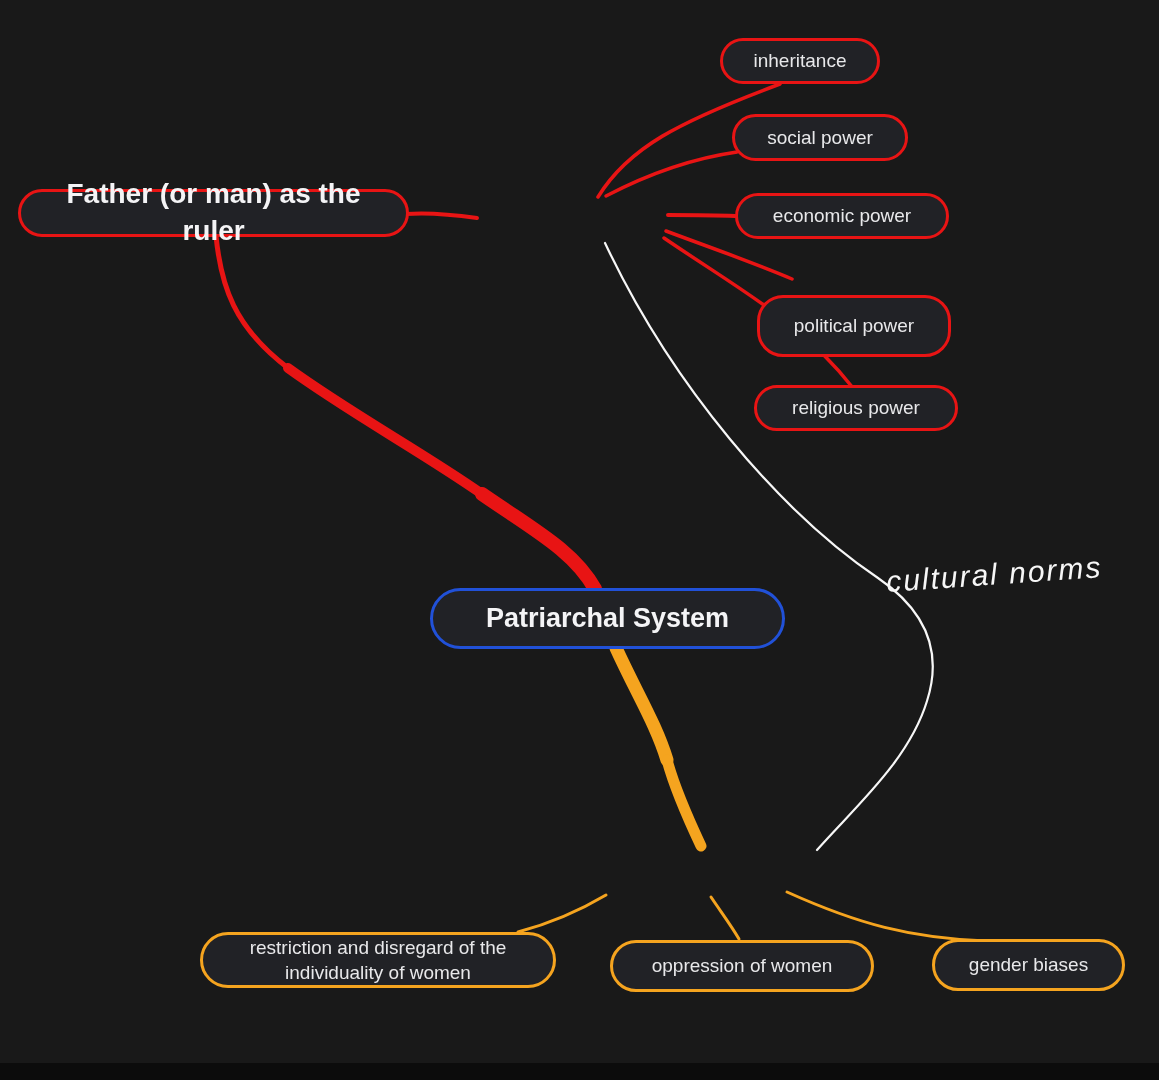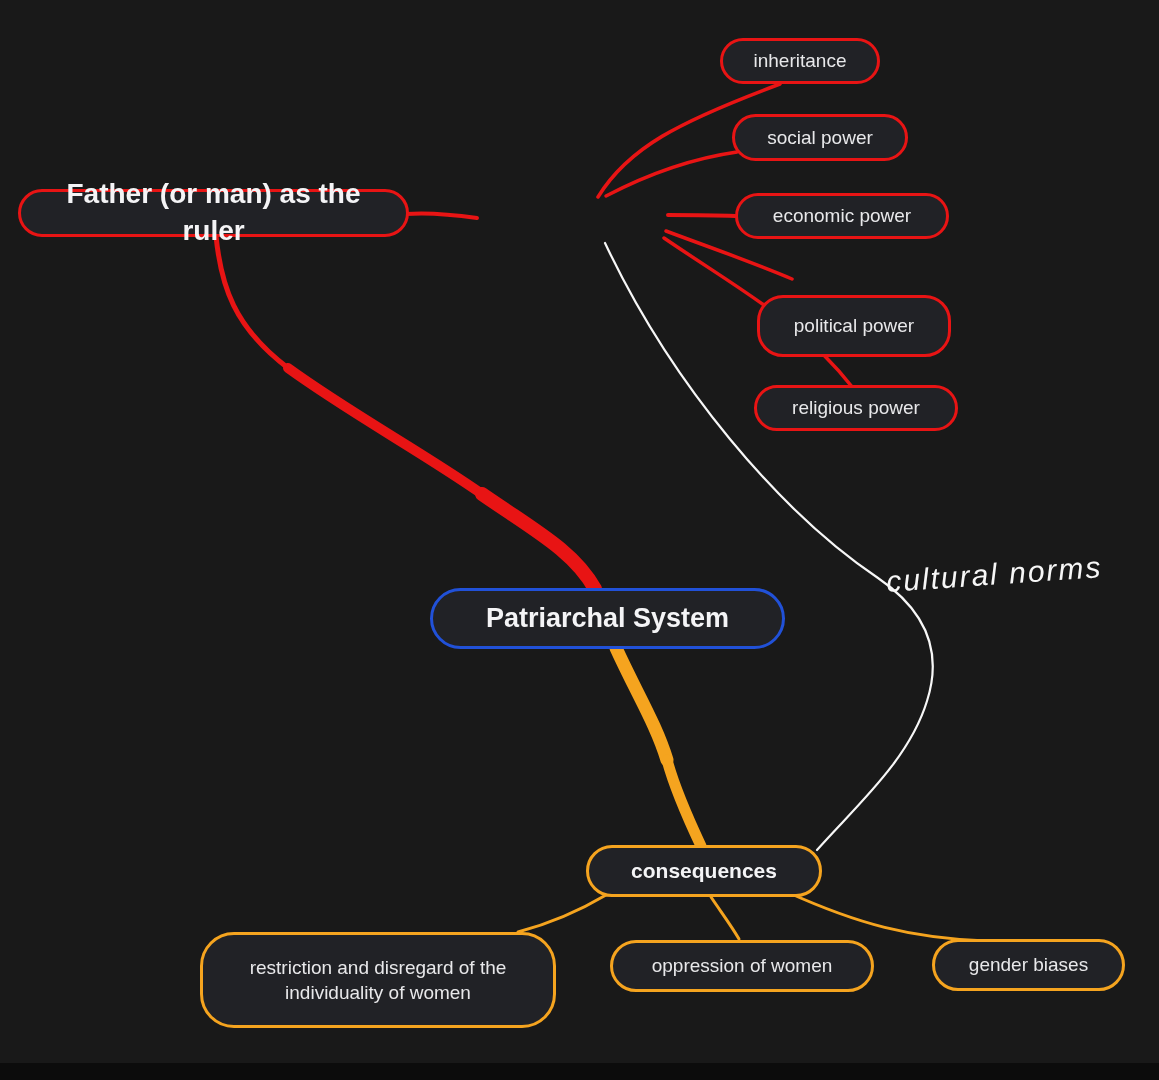--- a/index.html
+++ b/index.html
@@ -33,21 +33,21 @@
 
   .n-inheritance {left:720px;top:38px; width:160px;height:46px;}
   .n-social      {left:732px;top:114px;width:176px;height:47px;}
   .n-economic    {left:735px;top:193px;width:214px;height:46px;}
   .n-political   {left:757px;top:275px;width:194px;height:62px;margin-top:20px;}
   .n-religious   {left:754px;top:385px;width:204px;height:46px;}
   .n-control     {left:477px;top:196px;width:191px;height:47px;}
   .n-father      {left:18px; top:189px;width:391px;height:48px;font-size:28px;border-radius:28px;}
   .n-patriarchal {left:430px;top:588px;width:355px;height:61px;font-size:27px;border-radius:32px;border-width:3px;}
   .n-consequences{left:586px;top:845px;width:236px;height:52px;font-size:21px;border-radius:28px;}
-  .n-restriction {left:200px;top:932px;width:356px;height:96px;font-size:19px;border-radius:34px;padding:0 18px;}
+  .n-restriction {left:200px;top:932px;width:356px;height:56px;font-size:19px;border-radius:34px;padding:0 18px;}
   .n-oppression  {left:610px;top:940px;width:264px;height:52px;border-radius:28px;justify-content:center;}
   .n-gender      {left:932px;top:939px;width:193px;height:52px;border-radius:28px;}
 
   .annotation{
     position:absolute;
     left:886px;top:556px;
     width:260px;
     color:#f7f7f7;
     font-size:30px;
     font-style:italic;
@@ -103,23 +103,20 @@
   </div>
   <div class="node red n-religious">
     <span>religious power</span>
   </div>
   <div class="node red bold n-father">
     <span>Father (or man) as the ruler</span>
   </div>
   <div class="node blue bold n-patriarchal">
     <span>Patriarchal System</span>
   </div>
-  <div class="node orange bold n-consequences">
-    <span>consequences</span>
-  </div>
   <div class="node orange n-restriction">
     <span>restriction and disregard of the individuality of women</span>
   </div>
   <div class="node orange n-oppression">
     <span>oppression of women</span>
   </div>
   <div class="node orange n-gender">
     <span>gender biases</span>
   </div>
 

